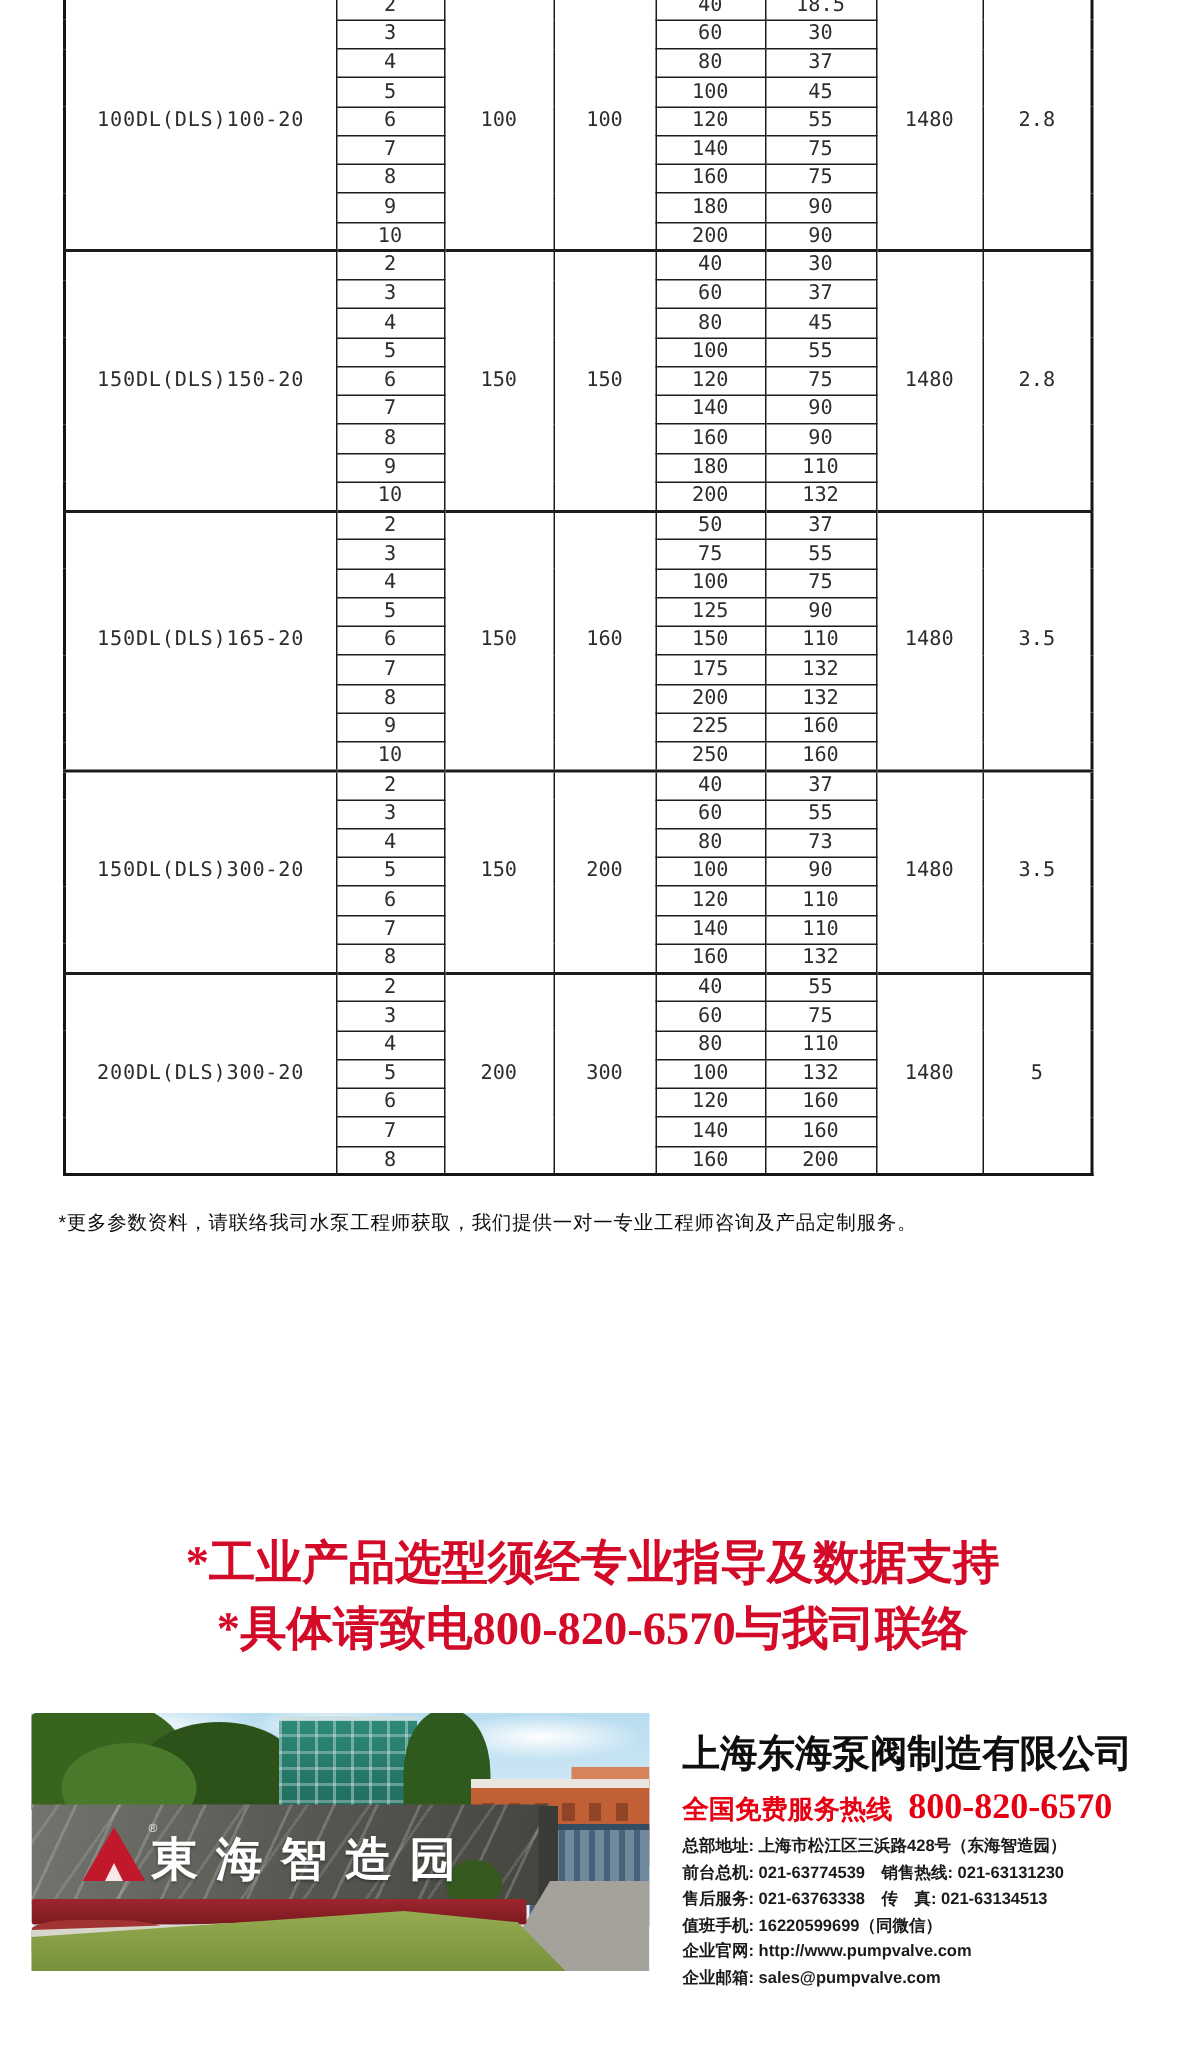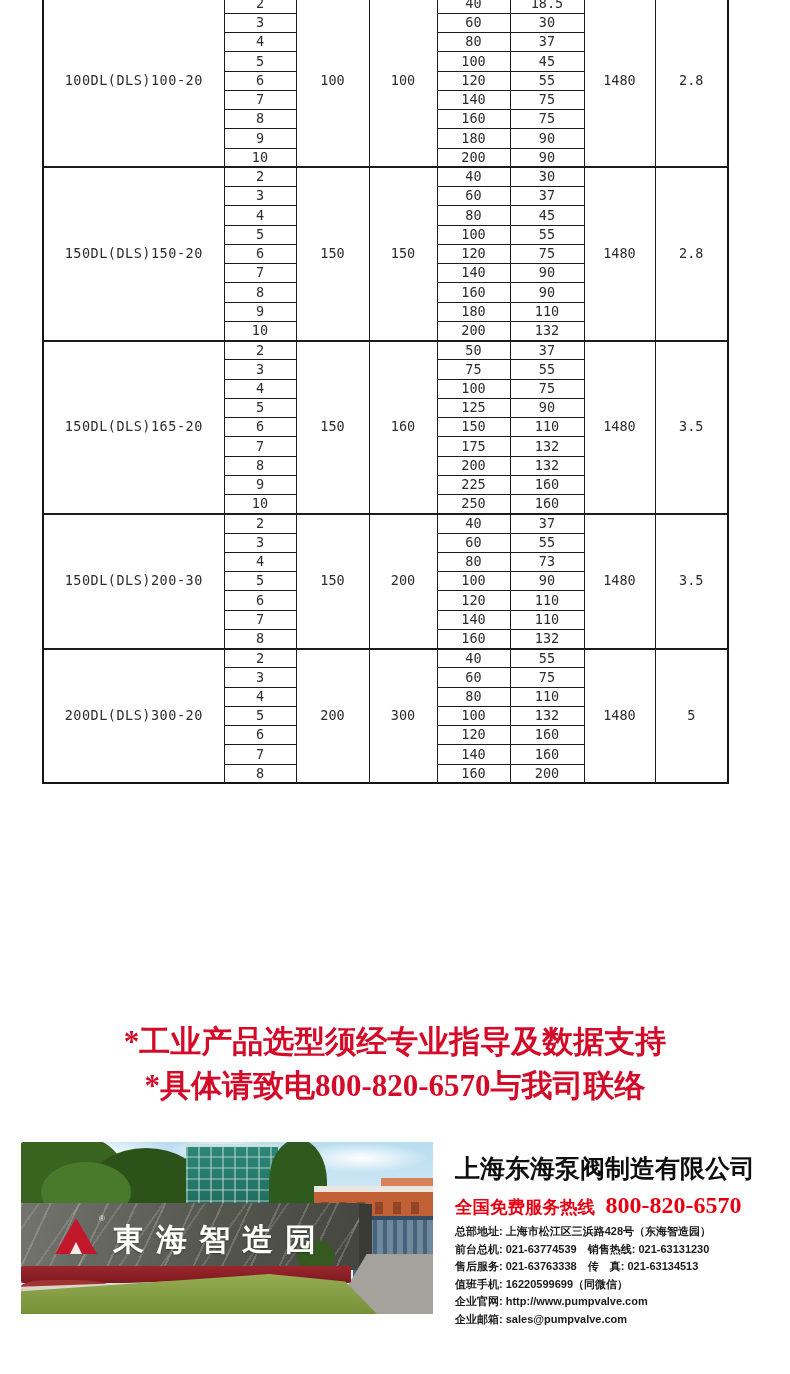--- a/index.html
+++ b/index.html
@@ -74,21 +74,21 @@
       background:repeating-linear-gradient(115deg,rgba(225,225,218,0.22) 0 2px,rgba(0,0,0,0) 2px 26px),
                  repeating-linear-gradient(-55deg,rgba(235,235,230,0.15) 0 2px,rgba(0,0,0,0) 2px 34px),
                  linear-gradient(100deg,#74746f,#565651 55%,#454540);}
   .ph-wall-end{left:338px;top:62px;width:13px;height:72px;background:#3a3a36;}
   .ph-bush{left:276px;top:98px;width:38px;height:32px;background:#36591f;border-radius:50%;}
   .ph-logo{left:34px;top:76px;width:42px;height:36px;background:#c2182c;
       clip-path:polygon(50% 0,100% 100%,0 100%);}
   .ph-logo-notch{left:15px;top:24px;width:12px;height:12px;background:#ffffff;
       clip-path:polygon(50% 0,100% 100%,0 100%);opacity:0.9;}
   .ph-logo-reg{left:78px;top:72px;color:#e8e8e8;font-size:8px;position:absolute;}
-  .ph-sign-text{left:92px;top:77px;color:#ffffff;font-size:31px;font-weight:600;
+  .ph-sign-text{left:80px;top:77px;color:#ffffff;font-size:31px;font-weight:600;
       letter-spacing:12px;font-family:"Liberation Sans",sans-serif;white-space:nowrap;
       text-shadow:0 1px 2px rgba(0,0,0,0.35);}
   .ph-road{left:310px;top:112px;width:102px;height:60px;background:#a5a29b;
       clip-path:polygon(35% 0,100% 0,100% 100%,0 100%);}
   .ph-flowers{left:0;top:124px;width:330px;height:17px;border-radius:2px;
       background:linear-gradient(#9c262c,#7a1a20);}
   .ph-flowers2{left:0;top:138px;width:92px;height:22px;background:#a23333;border-radius:30% 40% 0 0;}
   .ph-curb{left:0;top:141px;width:210px;height:6px;background:#d8d5cb;transform:rotate(-2deg);}
   .ph-lawn{left:-5px;top:132px;width:422px;height:42px;
       background:linear-gradient(#95ab50,#75903a);
@@ -256,21 +256,21 @@
             <td>9</td>
             <td>225</td>
             <td>160</td>
           </tr>
           <tr>
             <td>10</td>
             <td>250</td>
             <td>160</td>
           </tr>
           <tr class="section-start">
-            <td rowspan="7" class="model-cell">150DL(DLS)200-30</td>
+            <td rowspan="7" class="model-cell">150DL(DLS)300-20</td>
             <td>2</td>
             <td rowspan="7">150</td>
             <td rowspan="7">200</td>
             <td>40</td>
             <td>37</td>
             <td rowspan="7">1480</td>
             <td rowspan="7">3.5</td>
           </tr>
           <tr>
             <td>3</td>
@@ -339,20 +339,21 @@
           </tr>
           <tr>
             <td>8</td>
             <td>160</td>
             <td>200</td>
           </tr>
         </tbody>
     </table>
   </div>
 
+  <div class="note">*更多参数资料，请联络我司水泵工程师获取，我们提供一对一专业工程师咨询及产品定制服务。</div>
 
 
   <div class="notices">
     <div>*工业产品选型须经专业指导及数据支持</div>
     <div>*具体请致电800-820-6570与我司联络</div>
   </div>
 
   <div class="photo">
     <div class="ph-clouds"></div>
     <div class="ph-tree-a"></div>

